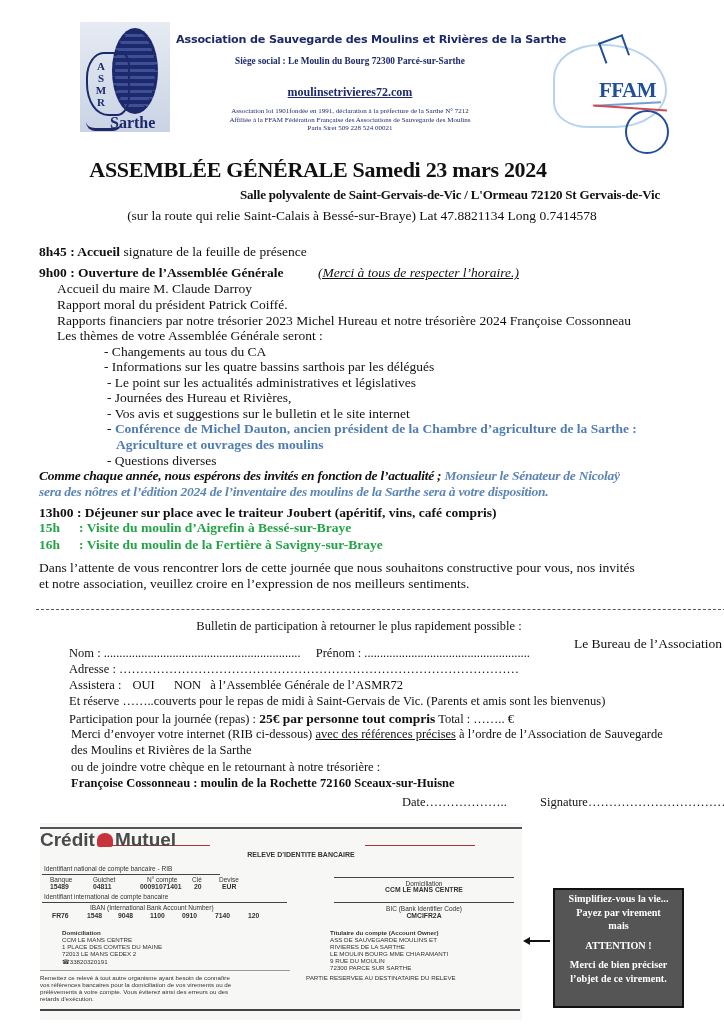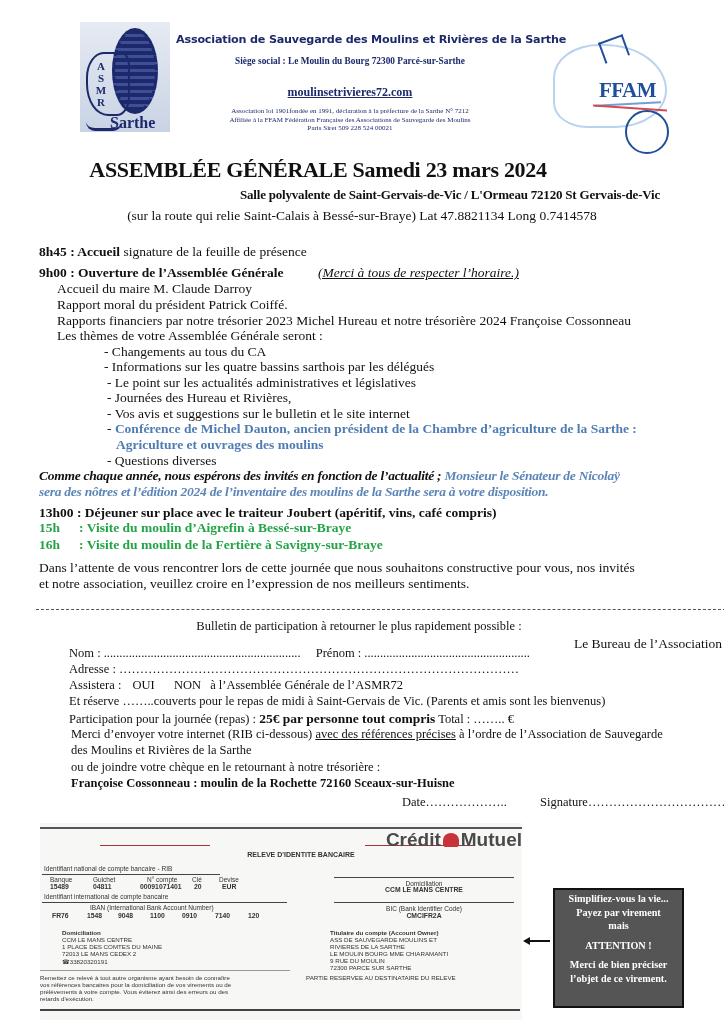--- a/index.html
+++ b/index.html
@@ -47,21 +47,21 @@
 
   .dash-line { left:36px; top:609px; width:690px; border-top:1px dashed #555; }
   .bulletin-title { left:0; top:619px; width:718px; text-align:center; font-weight:normal; font-size:12.5px; }
 
   
   .form { left:39px; font-size:12.5px; white-space:nowrap;margin-left:30px; }
 
   
   .rib { left:40px; top:823px; width:482px; height:197px; background:#f7f7f5; font-family:"Liberation Sans",sans-serif; color:#333; }
   .rib .topline { position:absolute; left:0; top:4px; width:482px; height:2px; background:#555; }
-  .rib .brand { position:absolute; left:0; top:6px; width:482px; text-align:right; font-weight:bold; font-size:19px; color:#4a4a4a; }
+  .rib .brand { position:absolute; left:0; top:6px; width:482px; text-align:left; font-weight:bold; font-size:19px; color:#4a4a4a; }
   .rib .brand .mutuel-icon { display:inline-block; width:16px; height:14px; background:#c8323a; border-radius:50% 50% 20% 20%; margin:0 2px; vertical-align:-1px; }
   .rib .brandline-l { position:absolute; left:60px; top:22px; width:110px; border-top:1px solid #a33; }
   .rib .brandline-r { position:absolute; left:325px; top:22px; width:110px; border-top:1px solid #a33; }
   .rib .rel { position:absolute; left:0; top:28px; width:482px; text-align:center; font-weight:bold; font-size:7px; padding-left:40px; box-sizing:border-box; }
   .rib .lbl { position:absolute; font-size:6.5px; }
   .rib .val { position:absolute; font-size:6.8px; font-weight:bold; }
   .rib .hr { position:absolute; border-top:1px solid #444; }
   .rib .small { position:absolute; font-size:6.2px; line-height:7px; }
 
   .arrow { left:526px; top:940px; width:24px; height:2px; background:#111; }

